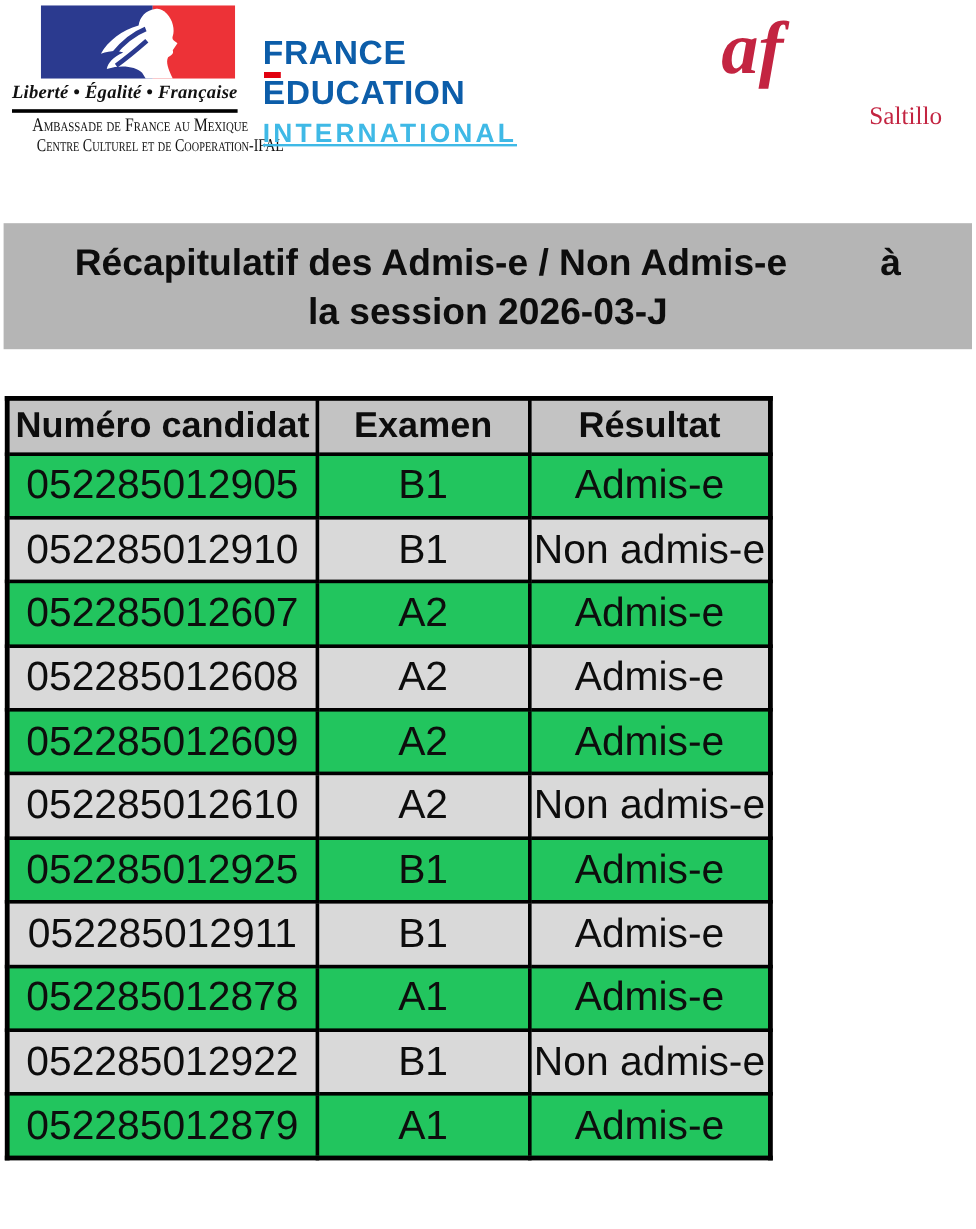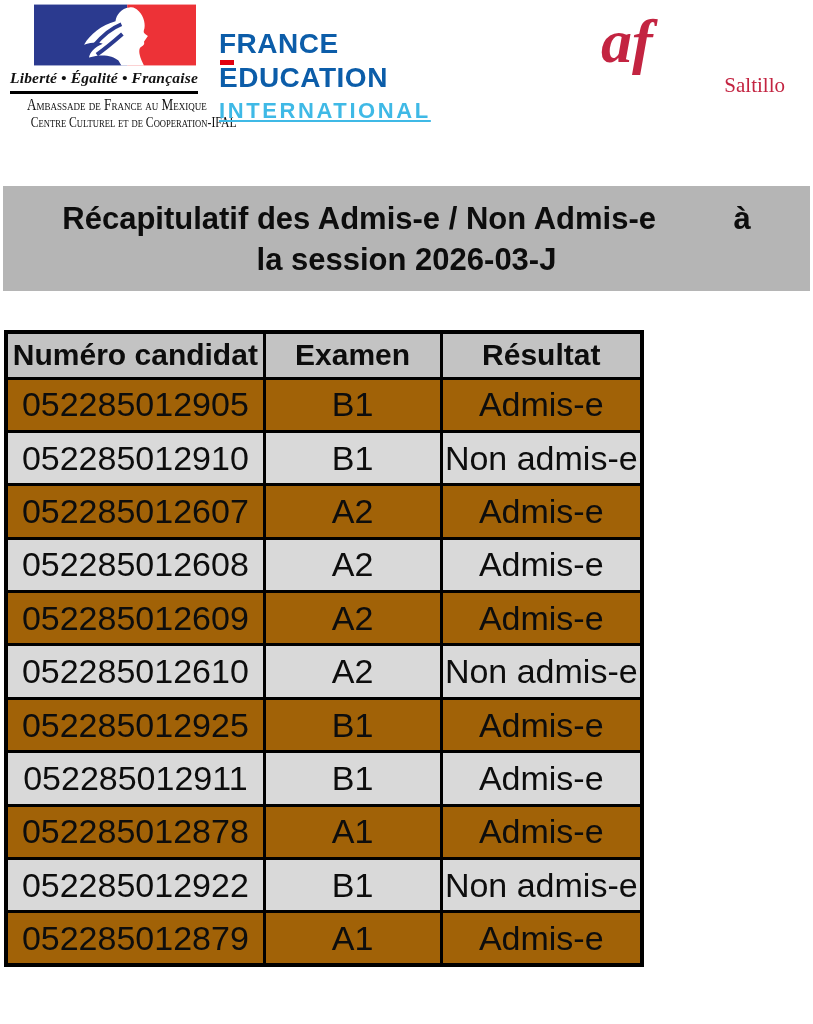--- a/index.html
+++ b/index.html
@@ -39,36 +39,36 @@
   .delfdalf{position:absolute;left:433px;top:14px;}
   .delf-word{font-weight:800;font-size:49px;line-height:.96;letter-spacing:1px;color:var(--delf-blue);}
   .dalf-word{font-weight:800;font-size:49px;line-height:.96;letter-spacing:1px;color:var(--dalf-navy);}
   .delf-dash{width:28px;height:8px;background:var(--delf-red);margin:9px 0 0 3px;}
 
   .af{position:absolute;left:601px;top:10px;width:186px;font-family:"Liberation Serif",serif;}
   .af-mark{font-style:italic;font-weight:600;font-size:62px;line-height:1;color:var(--af-red);}
   .af-name{margin-top:9px;font-size:23.5px;line-height:1;white-space:nowrap;}
   .af-name-black{color:#1a1a1a;}
   .af-name-gray{color:var(--af-gray);}
-  .af-city{margin-top:3px;text-align:right;font-size:21px;line-height:1;color:var(--af-red);padding-right:2px;}
+  .af-city{margin-top:14px;text-align:right;font-size:21px;line-height:1;color:var(--af-red);padding-right:2px;}
 
   
   .title-banner{position:absolute;left:3px;right:3px;top:186px;height:105px;background:var(--title-bg);
                 display:flex;flex-direction:column;justify-content:center;text-align:center;
                 font-weight:bold;font-size:31px;line-height:41px;color:#0d0d0d;}
   .title-line1{white-space:pre;}
 
   
   .table-wrap{position:absolute;left:4px;top:330px;width:640px;}
   table{width:100%;border-collapse:collapse;border:4px solid var(--border);table-layout:fixed;}
   col.c1{width:40.6%;} col.c2{width:27.8%;} col.c3{width:31.6%;}
   th{background:var(--header-bg);font-weight:bold;font-size:30px;height:46px;
      border:3px solid var(--border);text-align:center;color:#0d0d0d;}
   td{font-size:34px;height:53.4px;text-align:center;border:3px solid var(--border);
-     background:#a16207;color:#0d0d0d;}
+     background:#22c55e;color:#0d0d0d;}
   tbody tr:nth-child(even) td{background:var(--row-alt);}
 </style>
 </head>
 <body>
 
 <div class="page">
 
   <div class="logo-band">
 
     <div class="embassy">

